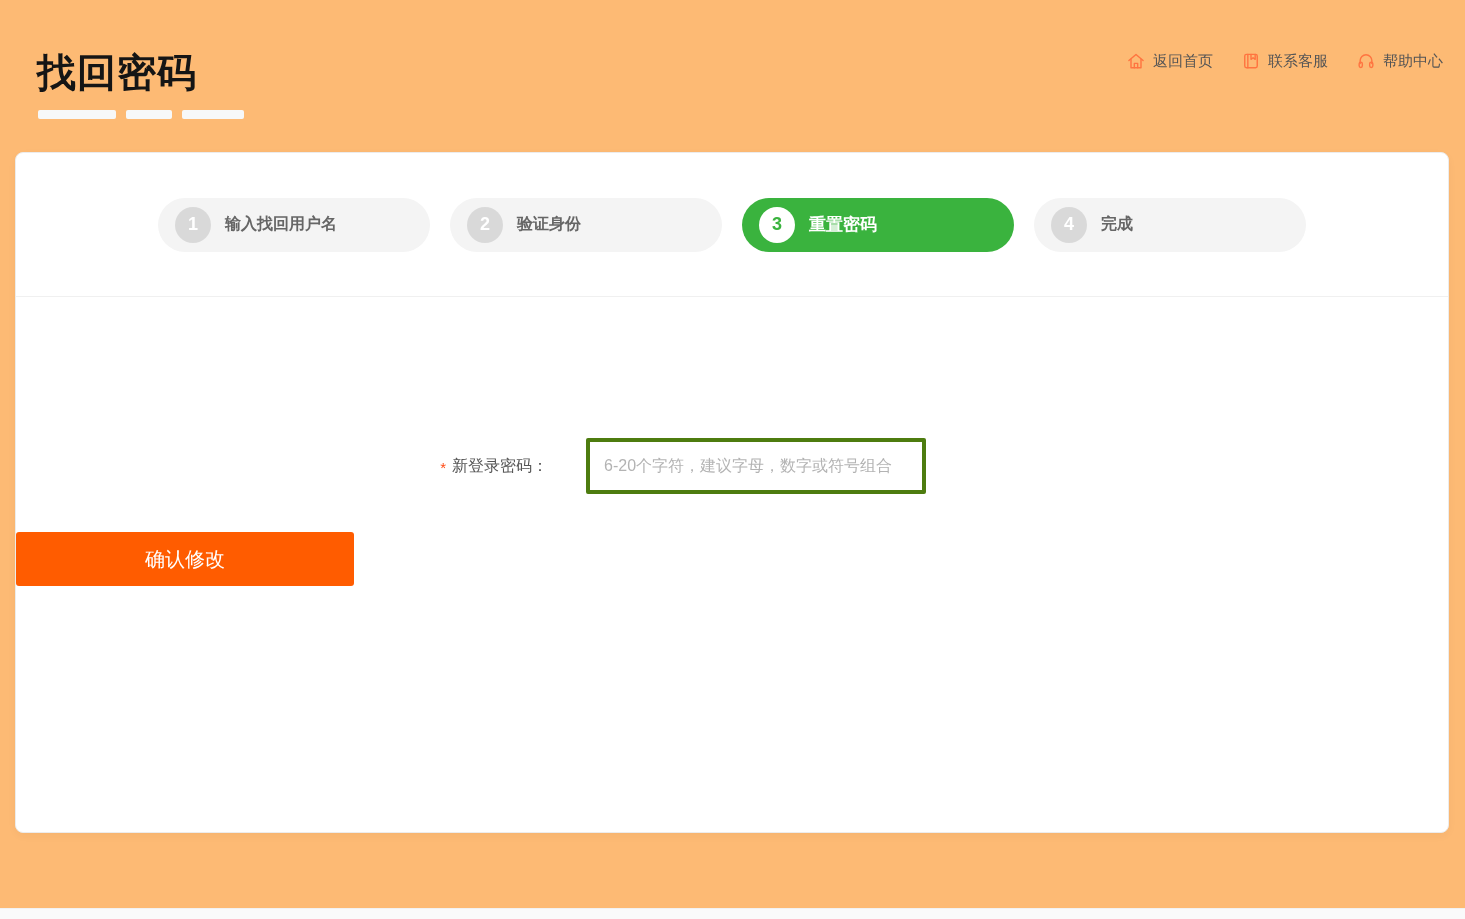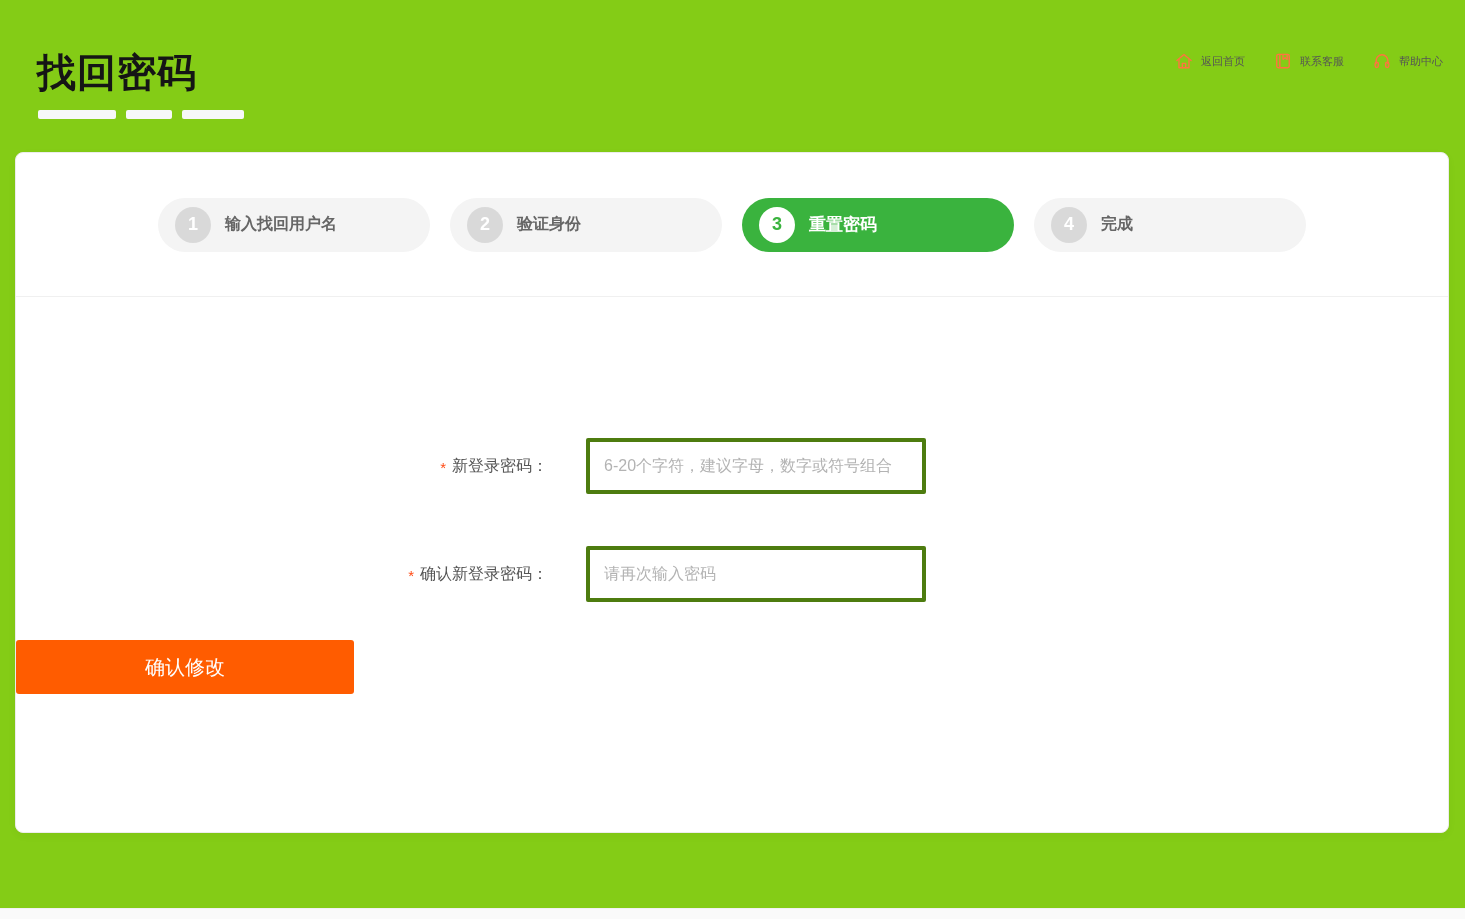--- a/index.html
+++ b/index.html
@@ -5,21 +5,21 @@
   * { margin: 0; padding: 0; box-sizing: border-box; }
   html, body { background: #ffffff; }
   body {
     font-family: "Liberation Sans", "DejaVu Sans", sans-serif;
     color: #555;
   }
   .page {
     position: relative;
     width: 1465px;
     height: 919px;
-    background: #84cc16;
+    background: #fdba74;
     overflow: hidden;
   }
 
   
   .page-title {
     position: absolute;
     left: 37px;
     top: 48px;
     font-size: 39px;
     font-weight: bold;
@@ -49,21 +49,21 @@
     top: 50px;
     right: 22px;
     display: flex;
     align-items: center;
     gap: 28px;
   }
   .header-link {
     display: flex;
     align-items: center;
     gap: 7px;
-    font-size: 11px;
+    font-size: 15px;
     color: #555;
     text-decoration: none;
     cursor: pointer;
     line-height: 22px;
   }
   .header-link .ic {
     display: inline-flex;
     width: 20px;
     height: 20px;
   }
@@ -251,26 +251,20 @@
 
     <div class="form-area">
 
       <div class="form-row">
         <div class="form-label">
           <span class="required">*</span><span>新登录密码：</span>
         </div>
         <input class="text-input" type="text" placeholder="6-20个字符，建议字母，数字或符号组合" style="">
       </div>
 
-      <div class="form-row">
-        <div class="form-label">
-          <span class="required">*</span><span>确认新登录密码：</span>
-        </div>
-        <input class="text-input" type="text" placeholder="请再次输入密码" style="">
-      </div>
 
       <div class="submit-row">
         <button class="submit-btn">确认修改</button>
       </div>
 
     </div>
   </section>
 
   <div class="footer-strip"></div>
 </div>

